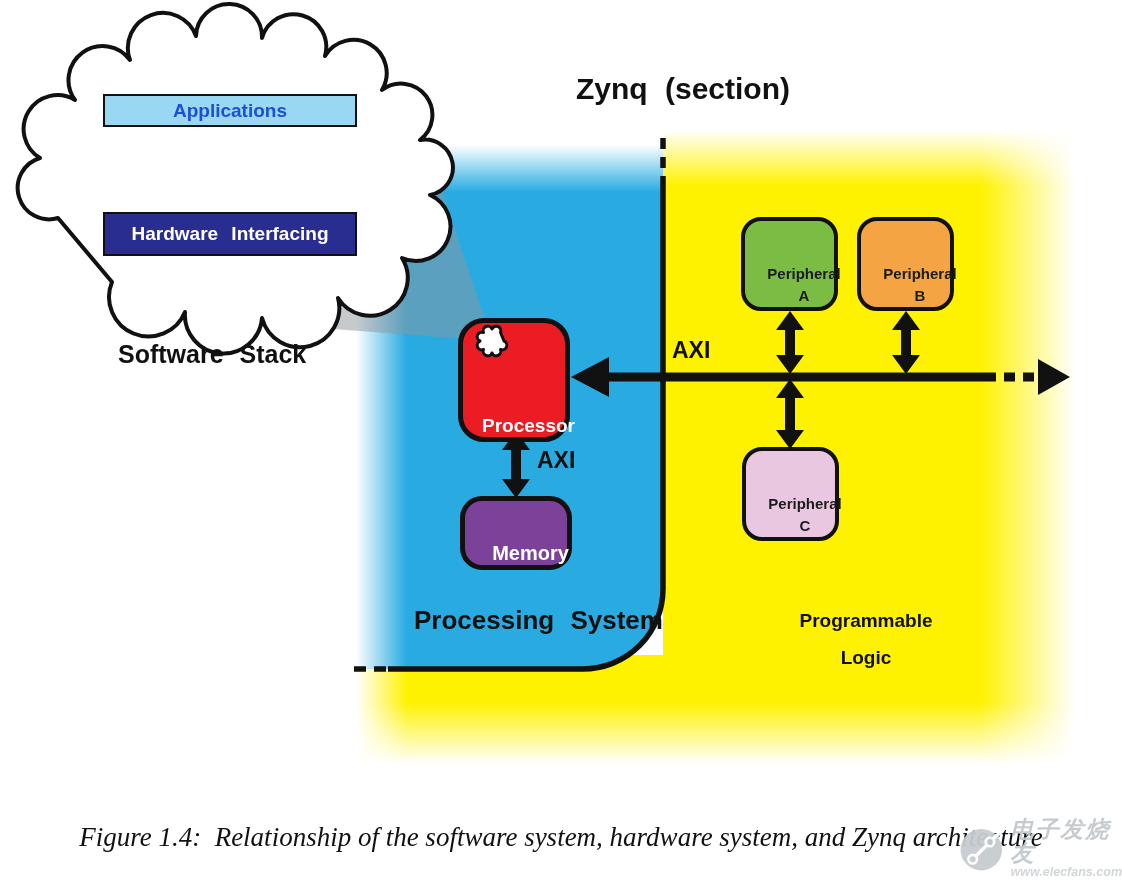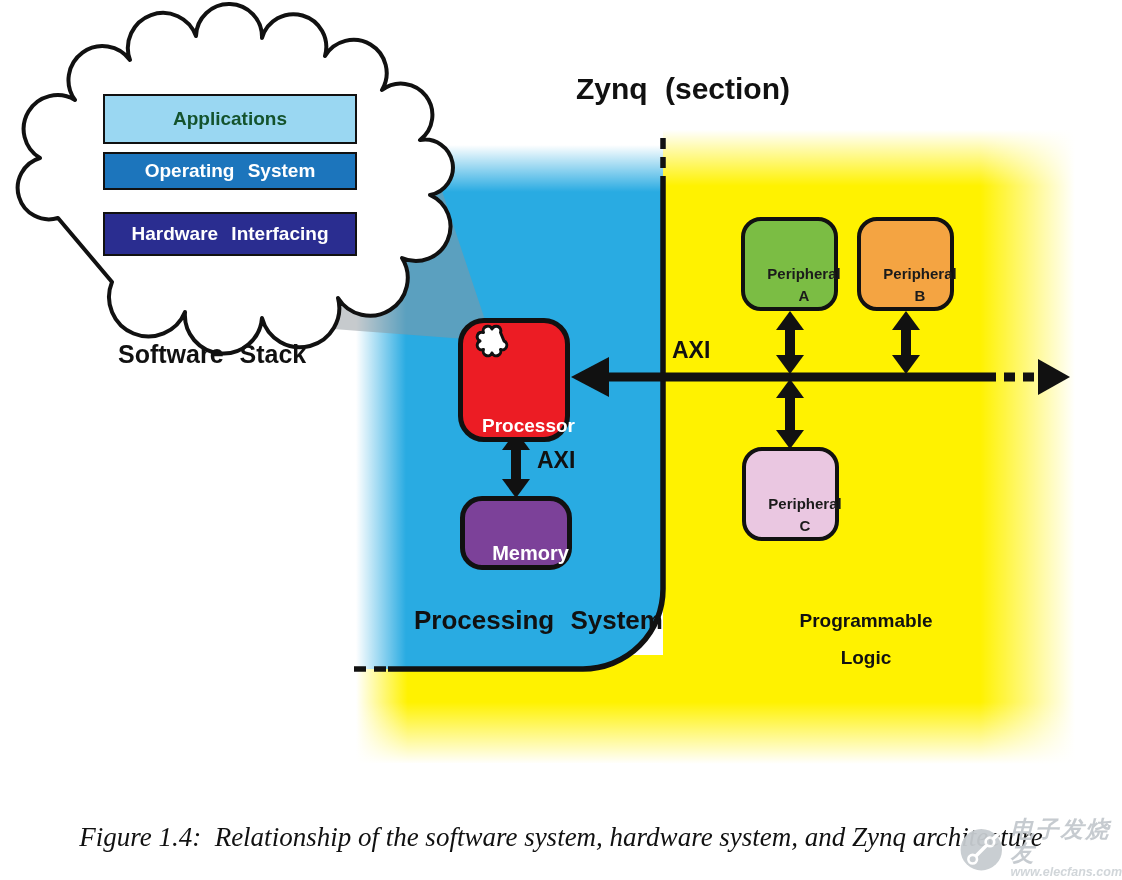--- a/index.html
+++ b/index.html
@@ -4,21 +4,21 @@
 <style>
   html,body{margin:0;padding:0;background:#ffffff;}
   .stage{position:relative;width:1122px;height:880px;background:#ffffff;overflow:hidden;
          font-family:"Liberation Sans",sans-serif;}
   .stage svg.base{position:absolute;left:0;top:0;z-index:0;}
   .abs{position:absolute;box-sizing:border-box;}
 
   
   .bar{left:103px;width:254px;display:flex;align-items:center;justify-content:center;
        border:2.5px solid #111;font-weight:bold;font-size:19px;word-spacing:8px;z-index:2;}
-  .bar-apps{top:94px;height:50px;background:#9AD7F2;color:#14532d;}
+  .bar-apps{top:94px;height:33px;background:#9AD7F2;color:#1d4ed8;}
   .bar-os{top:152px;height:38px;background:#1C75BC;color:#fff;}
   .bar-hw{top:212px;height:44px;background:#2A2D90;color:#fff;}
 
   
   .lbl{color:#111;font-weight:bold;z-index:2;white-space:nowrap;}
   .title{left:576px;top:72px;font-size:30px;word-spacing:9px;}
   .sw-stack{left:118px;top:340px;font-size:25px;word-spacing:9px;}
   .ps-label{left:370px;top:605px;font-size:26px;word-spacing:9px;margin-left:44px;}
   .pl-label{left:756px;top:602px;width:220px;font-size:19px;line-height:37px;text-align:center;white-space:normal;}
   .axi{font-size:23px;}
@@ -124,21 +124,20 @@
       <polygon points="906,374 892,355 920,355"></polygon>
     </g>
     <g fill="#111">
       <line x1="790" y1="395" x2="790" y2="432" stroke="#111" stroke-width="10"></line>
       <polygon points="790,379 776,398 804,398"></polygon>
       <polygon points="790,449 776,430 804,430"></polygon>
     </g>
   </svg>
 
   <div class="abs bar bar-apps">Applications</div>
-  <div class="abs bar bar-os">Operating System</div>
   <div class="abs bar bar-hw">Hardware Interfacing</div>
 
   <div class="abs lbl sw-stack">Software Stack</div>
   <div class="abs lbl title">Zynq (section)</div>
   <div class="abs lbl ps-label">Processing System</div>
   <div class="abs lbl pl-label">
     <span>Programmable</span><br>
     <span>Logic</span>
   </div>
   <div class="abs lbl axi axi-bus">AXI</div>

